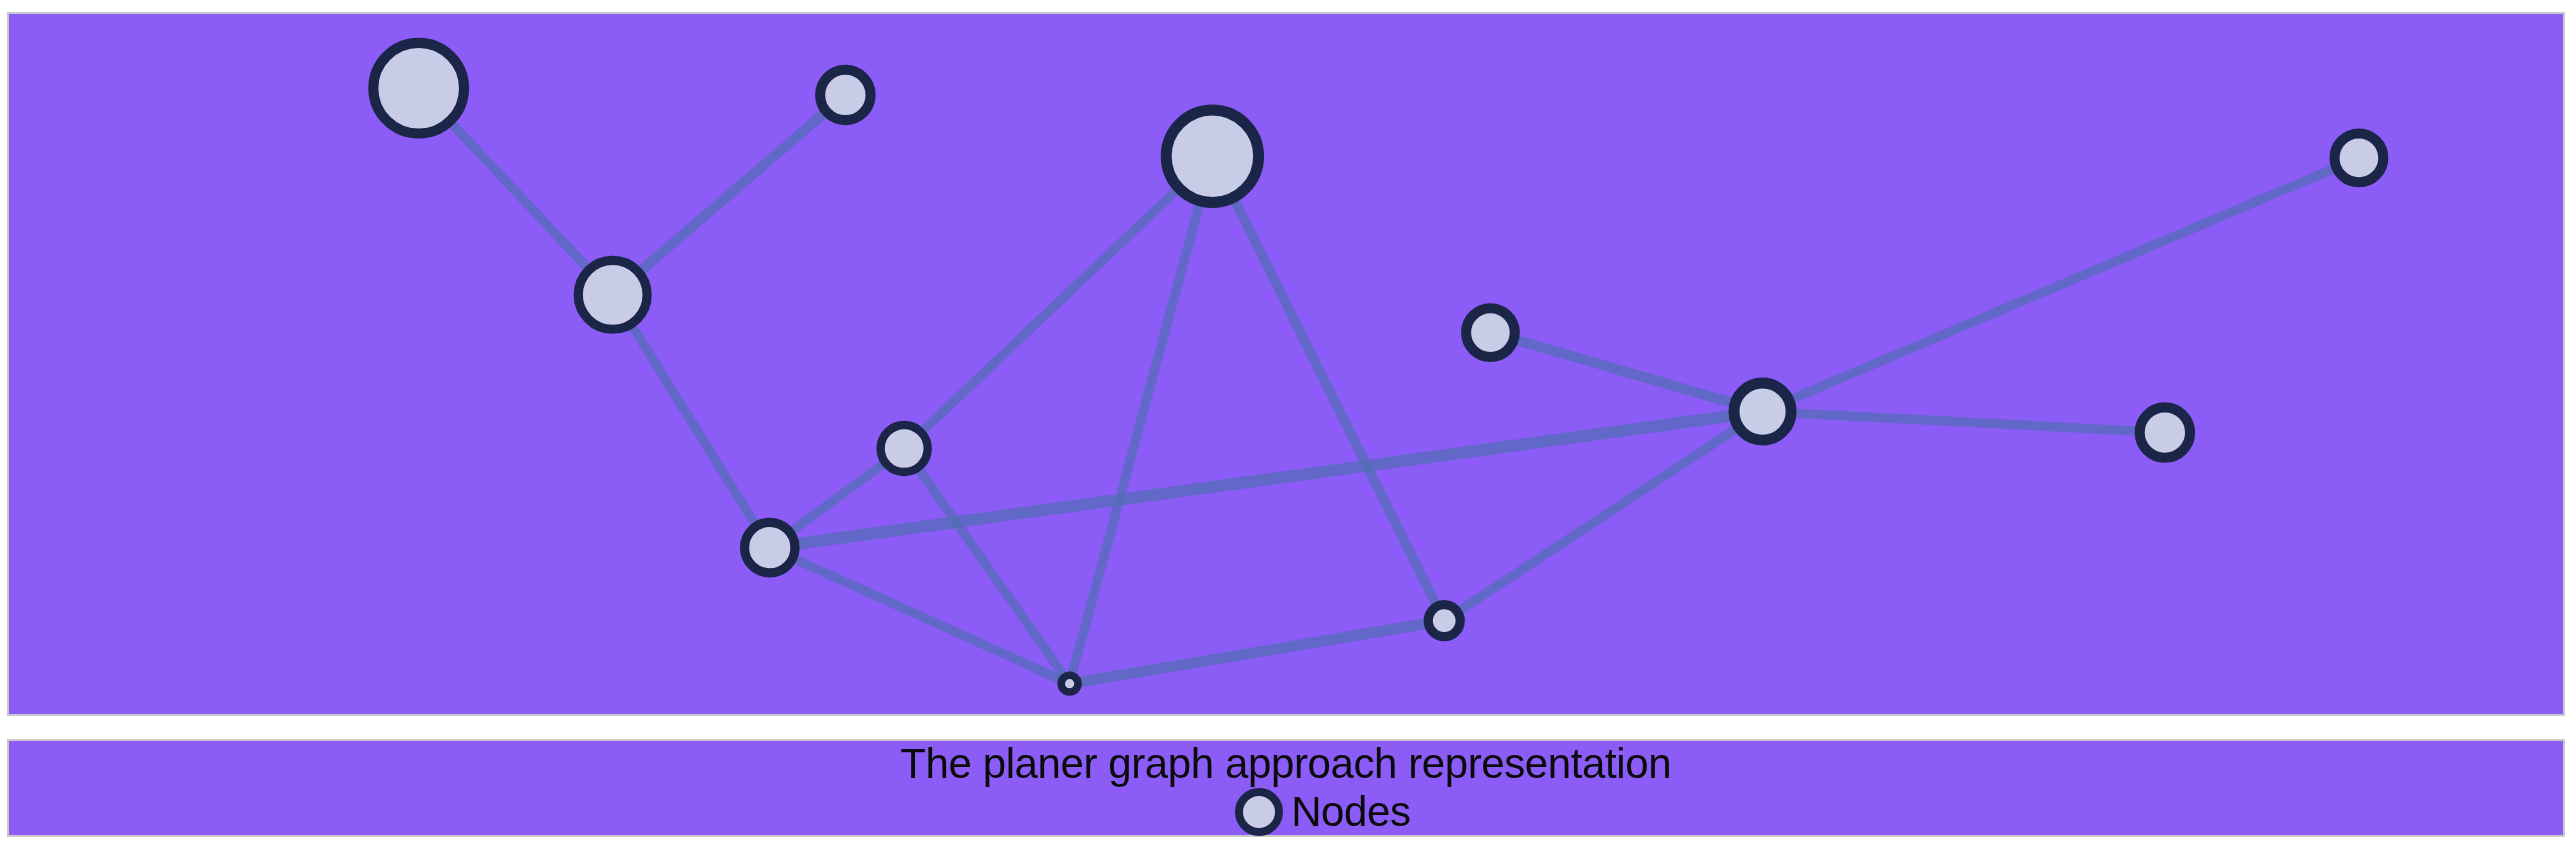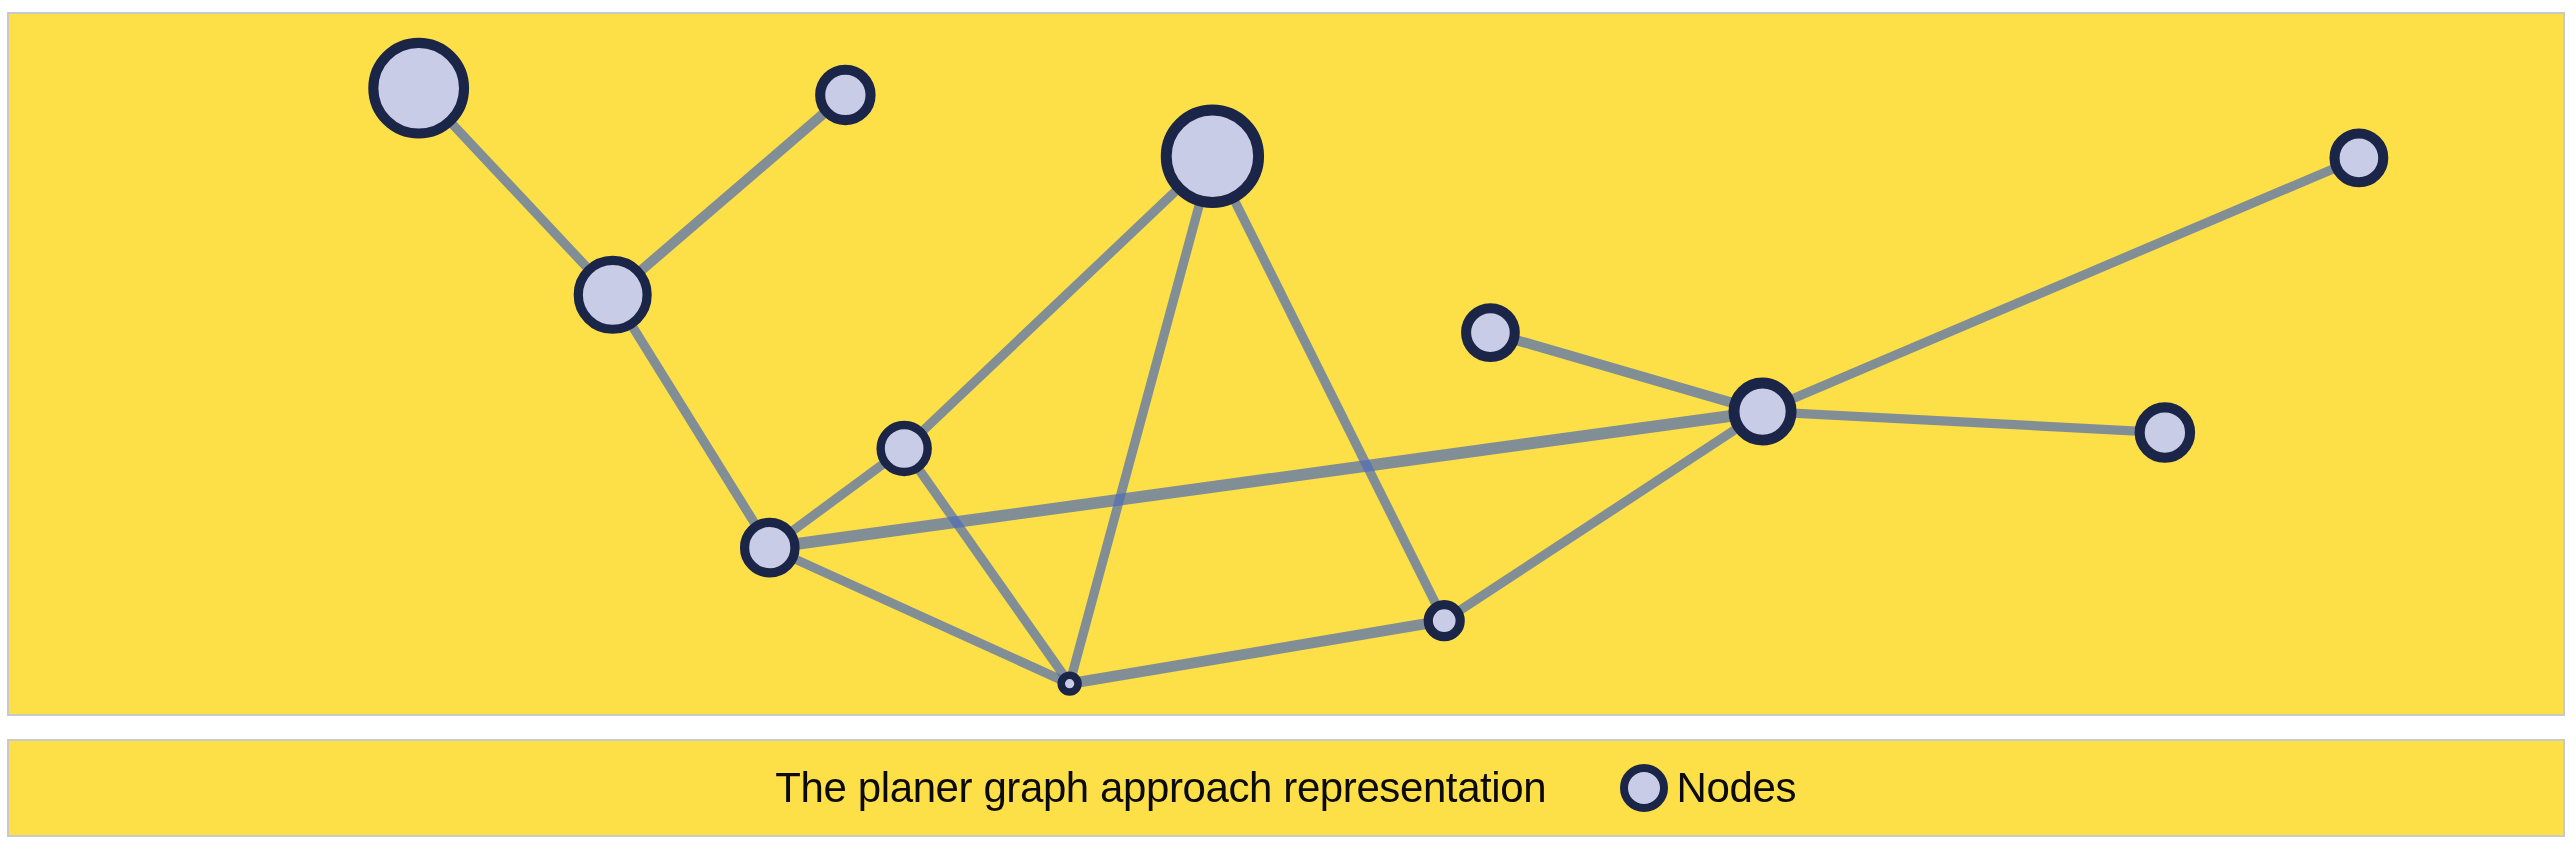--- a/index.html
+++ b/index.html
@@ -1,18 +1,18 @@
 <!DOCTYPE html>
 <html style="font-size:13.4px"><head>
 <meta charset="utf-8">
 <style>
   html,body{margin:0;padding:0;background:#ffffff;}
   body{width:2576px;height:850px;position:relative;overflow:hidden;
        font-family:"Liberation Sans", sans-serif;}
-  .panel{position:absolute;background:#fde047;border:2.5px solid #c9c9c9;box-sizing:border-box;}
+  .panel{position:absolute;background:#8b5cf6;border:2.5px solid #c9c9c9;box-sizing:border-box;flex-direction:column;}
   #main-panel{left:6.7px;top:11.8px;width:2558px;height:704px;}
   #graph-svg{position:absolute;left:0;top:0;width:2576px;height:850px;}
   #caption-panel{left:6.7px;top:739px;width:2558px;height:98px;
        display:flex;align-items:center;justify-content:center;}
   .caption-text{font-size:42px;color:#0b0b0b;letter-spacing:-0.4px;white-space:nowrap;}
   .legend-group{display:flex;align-items:center;text-align:center;}
   .legend-node-icon{display:inline-block;width:32px;height:32px;border-radius:50%;
        background:#c9cce6;border:8.4px solid #1b2547;margin-left:74px;margin-right:8.4px;}
   .legend-label{font-size:42px;color:#0b0b0b;letter-spacing:-0.4px;}
   .legend-edge-icon{display:inline-block;width:130px;height:11px;background:#8094c8;

